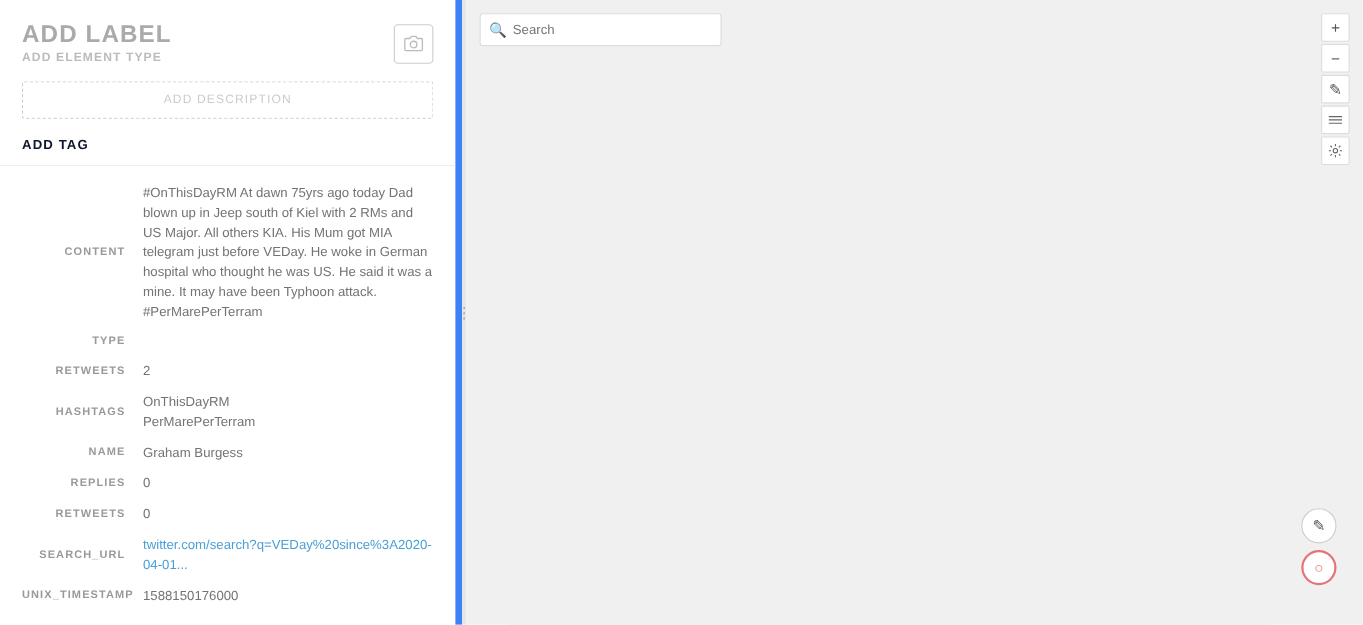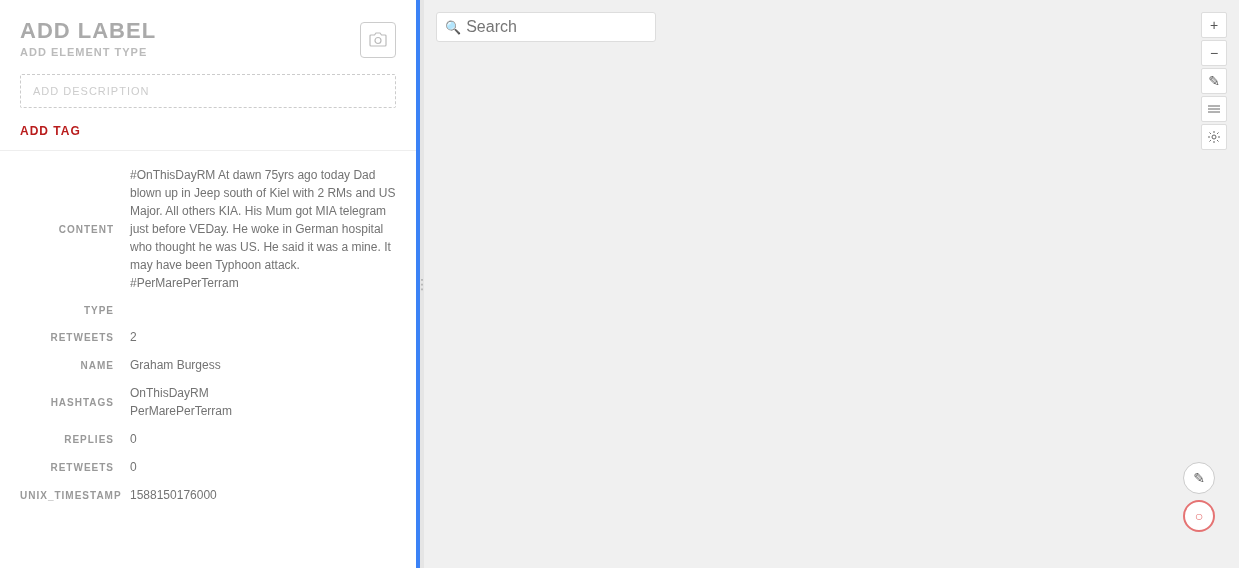--- a/index.html
+++ b/index.html
@@ -2,21 +2,21 @@
 <html><head>
   <meta charset="utf-8">
   <style>
     * { box-sizing: border-box; margin: 0; padding: 0; }
     body { font-family: Arial, sans-serif; background: #fff; display: flex; height: 568px; overflow: hidden; }
 
     
     .left-panel {
       width: 420px;
       min-width: 420px;
-      border-right: 4px solid #3b82f6;
+      border-right: 6px solid #3b82f6;
       display: flex;
       flex-direction: column;
       overflow-y: auto;
       background: #fff;
     }
 
     .label-header {
       padding: 18px 20px 8px 20px;
       display: flex;
       align-items: flex-start;
@@ -56,27 +56,27 @@
       margin: 8px 20px;
       border: 1px dashed #ccc;
       border-radius: 2px;
       padding: 10px 12px;
     }
 
     .description-placeholder {
       font-size: 11px;
       color: #ccc;
       letter-spacing: 1px;
-      text-align: left;
+      text-align: center;
       display: block;
     }
 
     .add-tag-label {
       font-size: 12px;
-      color: #b91c1c;
+      color: #0f172a;
       letter-spacing: 1px;
       padding: 8px 20px 12px 20px;
       font-weight: bold;
     }
 
     .divider {
       height: 1px;
       background: #eee;
       margin: 0 0 0 0;
     }
@@ -138,21 +138,21 @@
       border-radius: 3px;
       display: flex;
       align-items: center;
       padding: 0 8px;
       z-index: 10;
     }
 
     .search-bar input {
       border: none;
       outline: none;
-      font-size: 16px;
+      font-size: 12px;
       color: #14532d;
       background: transparent;
       width: 100%;
     }
 
     .search-icon {
       color: #aaa;
       font-size: 13px;
       margin-right: 5px;
     }
@@ -277,34 +277,38 @@
         <div class="data-value">#OnThisDayRM At dawn 75yrs ago today Dad blown up in Jeep south of Kiel with 2 RMs and US Major. All others KIA. His Mum got MIA telegram just before VEDay. He woke in German hospital who thought he was US. He said it was a mine. It may have been Typhoon attack. #PerMarePerTerram</div>
       </div>
       <div class="data-row">
         <div class="data-label">TYPE</div>
       </div>
       <div class="data-row">
         <div class="data-label">RETWEETS</div>
         <div class="data-value">2</div>
       </div>
       <div class="data-row">
+        <div class="data-label">HASHTAGS</div>
+        <div class="data-value">OnThisDayRM<br>PerMarePerTerram</div>
+      </div>
+      <div class="data-row">
         <div class="data-label">NAME</div>
         <div class="data-value">Graham Burgess</div>
       </div>
       <div class="data-row">
-        <div class="data-label">HASHTAGS</div>
-        <div class="data-value">OnThisDayRM<br>PerMarePerTerram</div>
-      </div>
-      <div class="data-row">
         <div class="data-label">REPLIES</div>
         <div class="data-value">0</div>
       </div>
       <div class="data-row">
         <div class="data-label">RETWEETS</div>
         <div class="data-value">0</div>
+      </div>
+      <div class="data-row">
+        <div class="data-label">SEARCH_URL</div>
+        <div class="data-value link">twitter.com/search?q=VEDay%20since%3A2020-04-01...</div>
       </div>
       <div class="data-row">
         <div class="data-label">UNIX_TIMESTAMP</div>
         <div class="data-value">1588150176000</div>
       </div>
     </div>
 
 </div>
 
 <div class="vertical-divider"></div>

